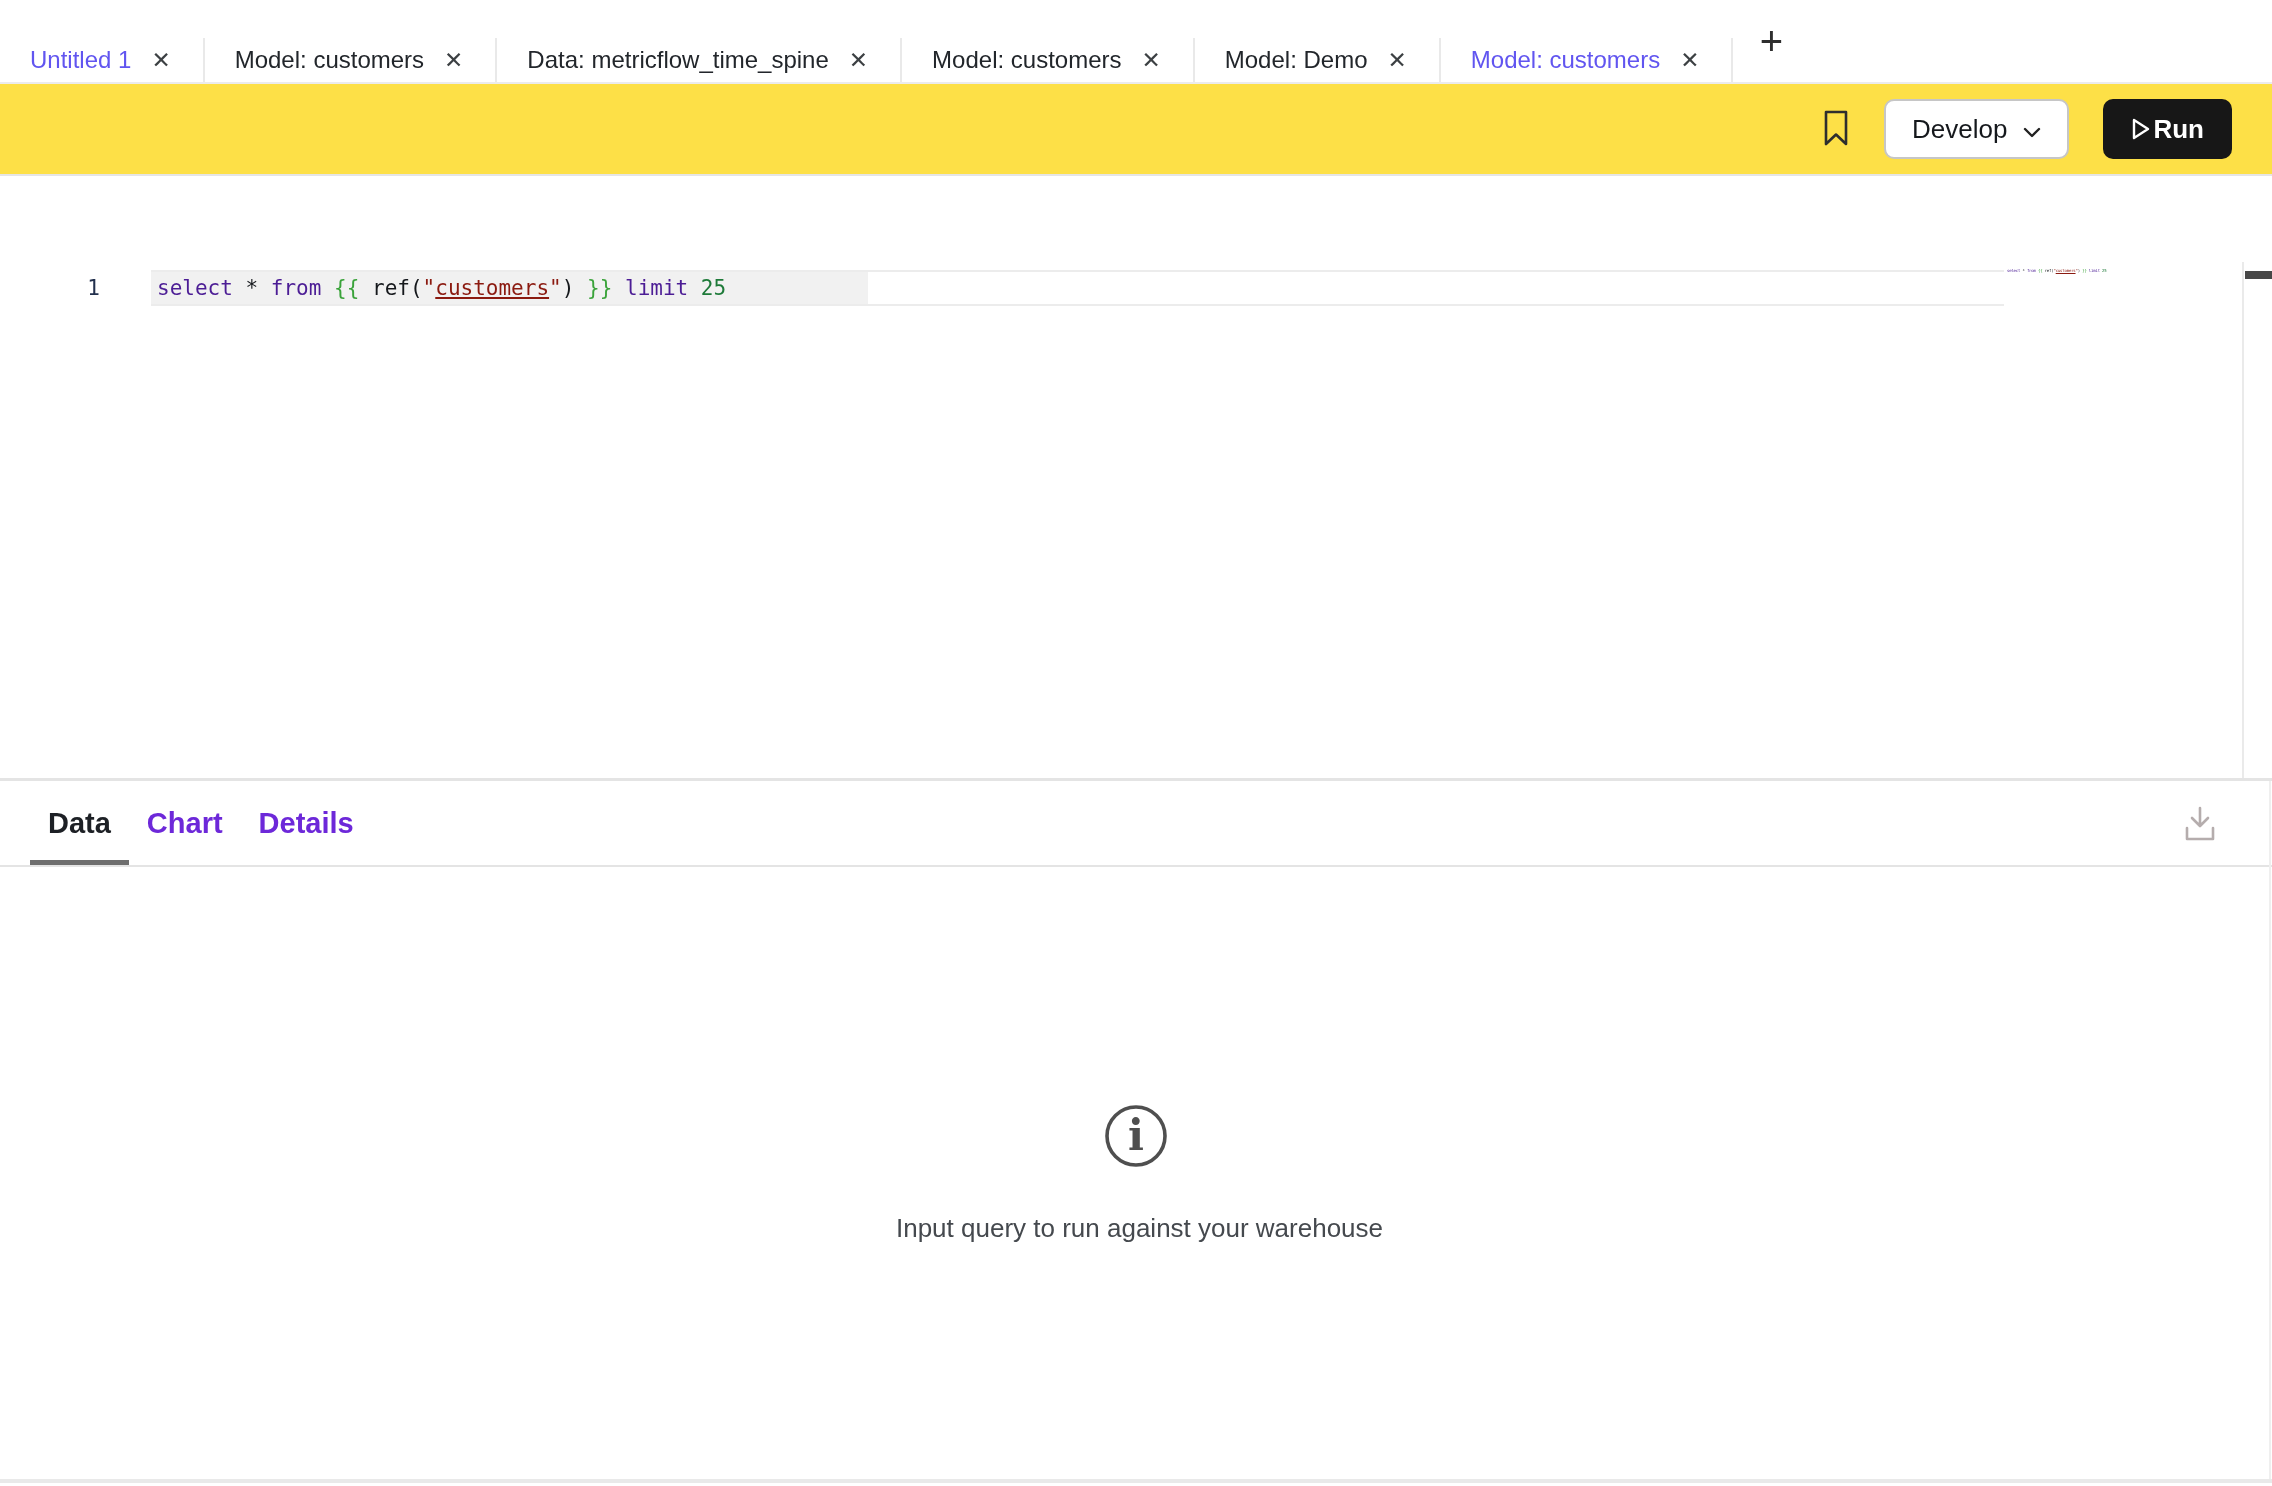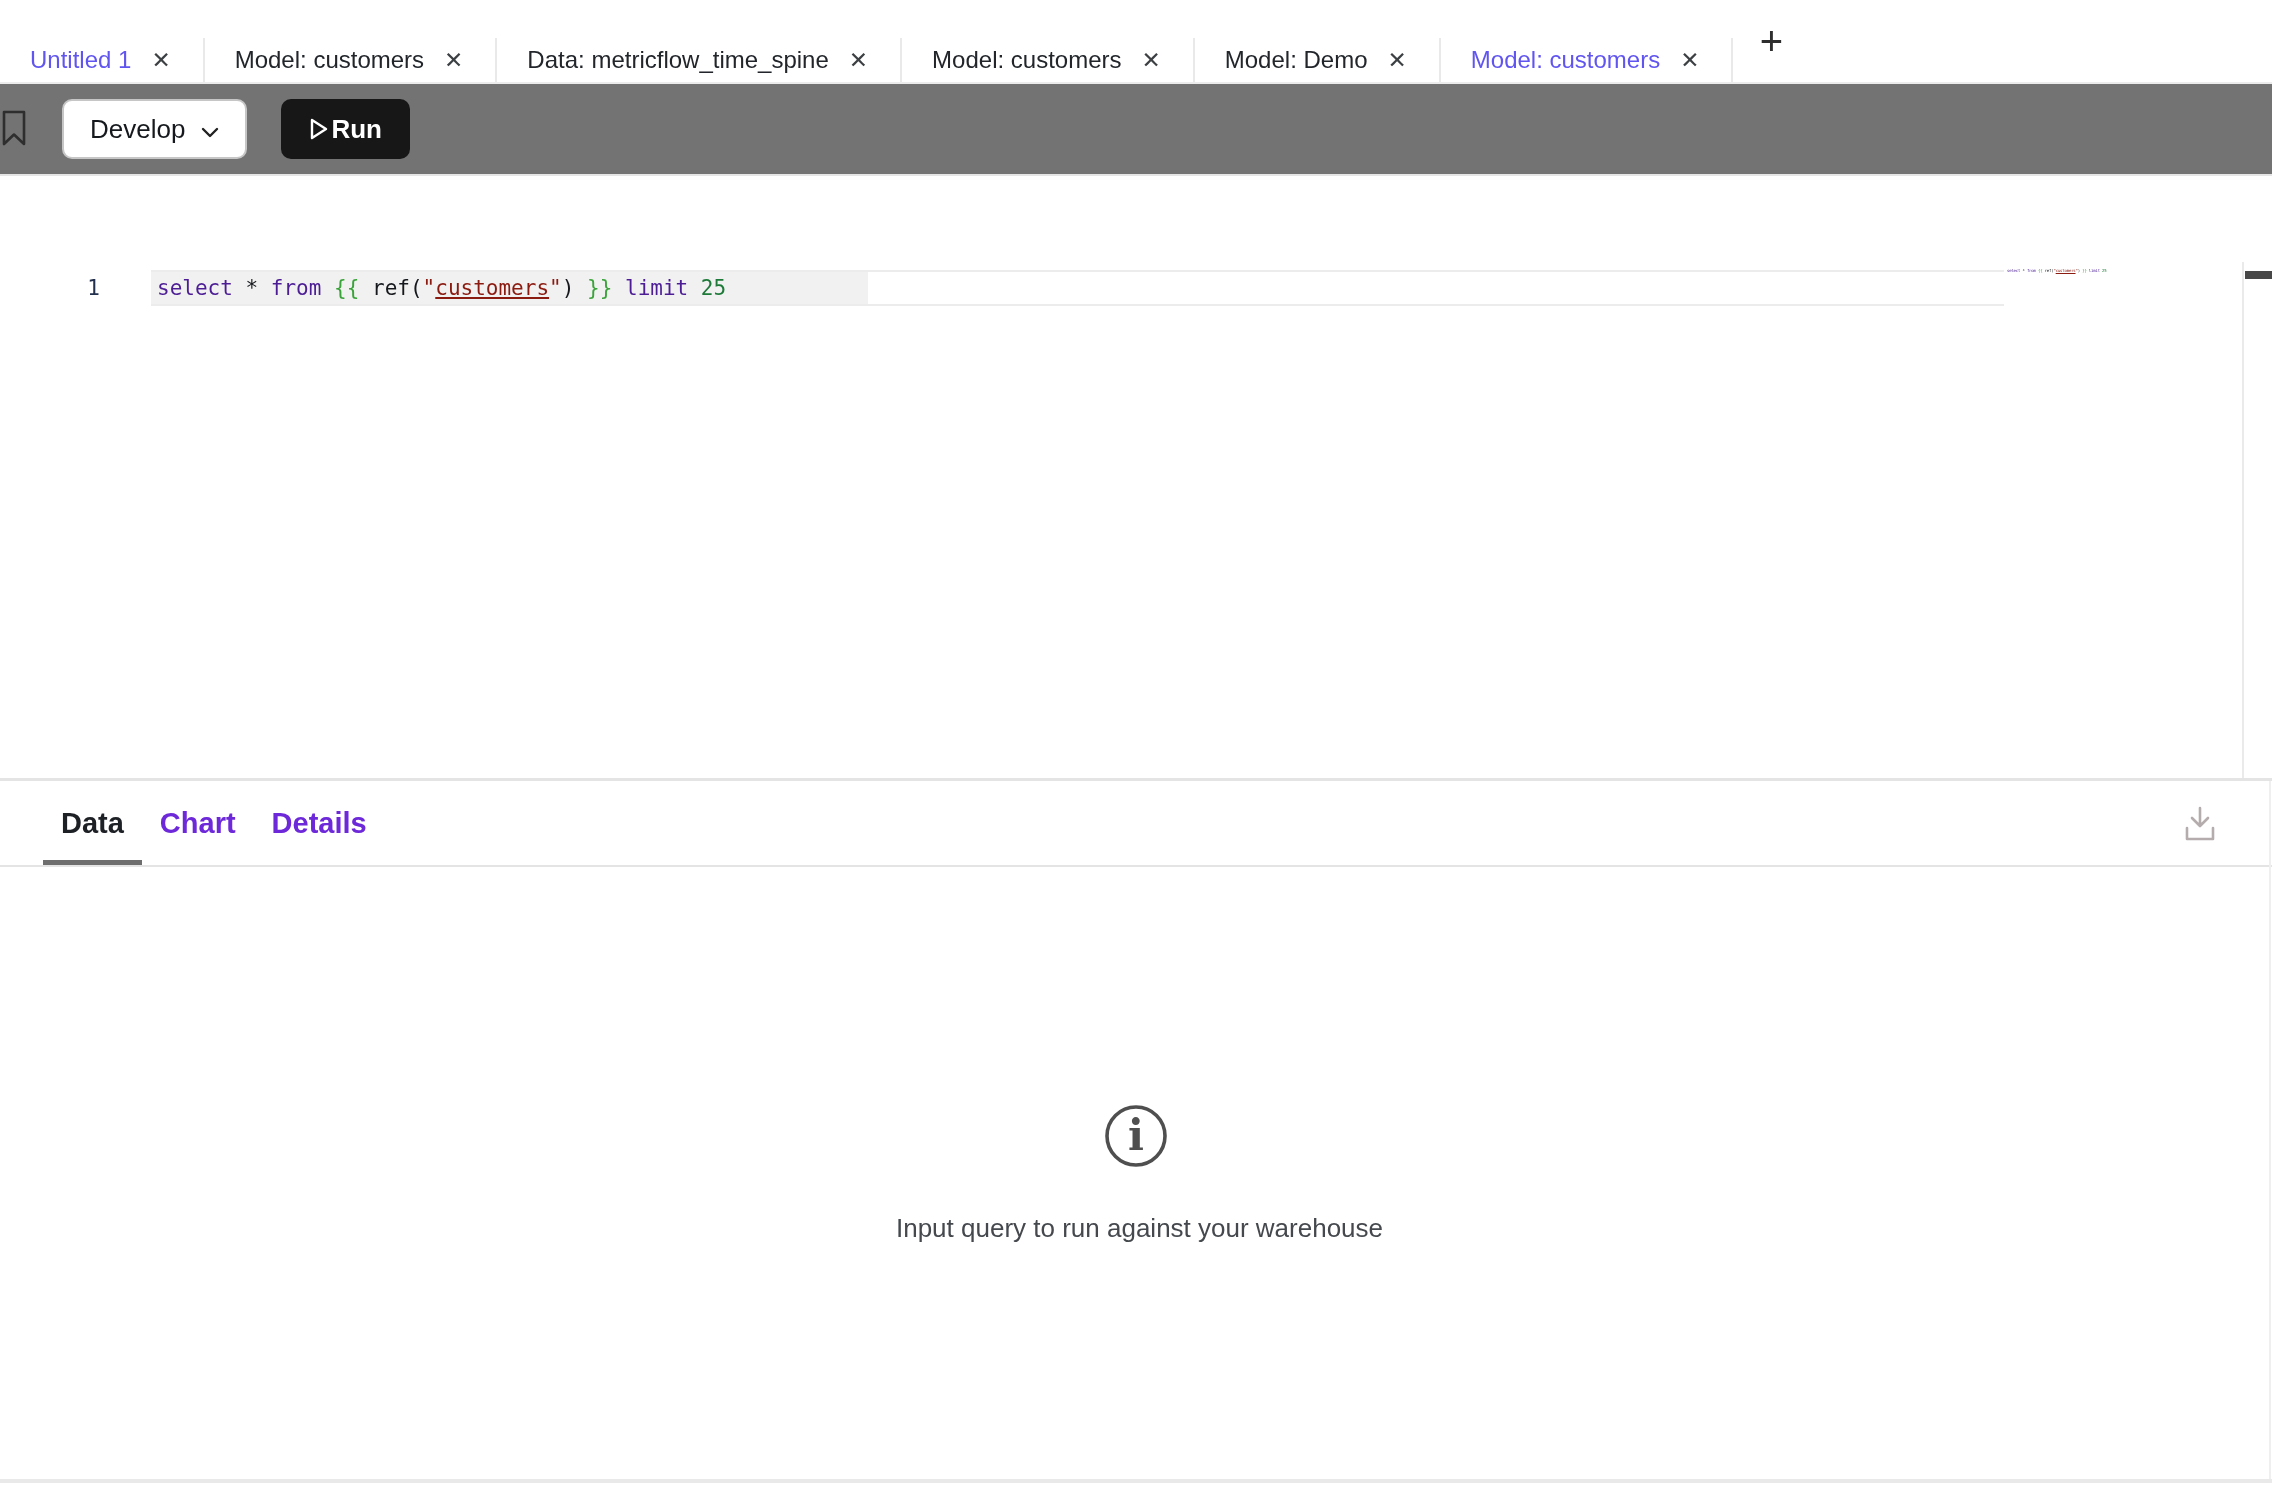--- a/index.html
+++ b/index.html
@@ -12,22 +12,22 @@
   .tab{display:flex;align-items:center;gap:18px;padding:0 30px;border-right:2px solid #e9e9e9;
        font-size:24px;color:#22262b;cursor:default;background:#fff;}
   .tab .tab-label{white-space:nowrap;}
   .tab.modified .tab-label{color:#6155f0;}
   .tab .close{font-size:23px;color:#3c4043;line-height:1;padding:2px;}
   .add-tab{display:flex;align-items:center;justify-content:center;width:76px;font-size:40px;
            font-weight:300;color:#2e2e2e;background:none;border:none;}
 
   
   .toolbar{position:absolute;left:0;top:84px;width:2272px;height:92px;box-sizing:border-box;
-           border-bottom:2px solid #e5e5e5;display:flex;align-items:center;
-           gap:34px;padding-right:40px;background:#737373;}
+           border-bottom:2px solid #e5e5e5;display:flex;align-items:center;justify-content:flex-end;
+           gap:34px;padding-right:40px;background:#fde047;}
   .icon-btn{background:none;border:none;padding:0;display:flex;align-items:center;}
   .btn-develop{display:flex;align-items:center;gap:16px;height:60px;padding:0 26px;
                border:2px solid #c6c6c6;border-radius:10px;background:#fff;font-size:26px;
                font-weight:500;color:#15181c;font-family:inherit;}
   .btn-run{display:flex;align-items:center;gap:2px;height:60px;padding:0 28px;border:none;
            border-radius:10px;background:#171717;color:#fff;font-size:26px;font-weight:700;
            font-family:inherit;}
 
   
   .statusrow{position:absolute;left:31px;top:196px;display:flex;align-items:center;gap:20px;}
@@ -55,21 +55,21 @@
   .tok-number{color:#1e7a39;}
   .scroll-track{position:absolute;left:2242px;top:86px;width:30px;height:516px;
                 border-left:2px solid #eaeaea;box-sizing:border-box;background:#fff;}
   .scroll-thumb{position:absolute;left:1px;top:9px;width:27px;height:8px;background:#474747;}
 
   
   .split-divider{position:absolute;left:0;top:778px;width:2272px;height:3px;background:#e4e4e4;}
 
   
   .panel-header{position:absolute;left:0;top:781px;width:2272px;height:86px;box-sizing:border-box;
-                border-bottom:2px solid #e4e4e4;display:flex;align-items:stretch;padding-left:43px;
+                border-bottom:2px solid #e4e4e4;display:flex;align-items:stretch;padding-left:30px;
                 background:#fff;}
   .ptab{display:flex;align-items:center;padding:0 18px;font-size:29px;color:#6d28d9;background:none;
         border:none;font-family:inherit;font-weight:bold;}
   .ptab.active{color:#1d2025;font-weight:700;box-shadow:inset 0 -5px 0 #6e6e6e;}
   .panel-right-edge{position:absolute;left:2269px;top:781px;width:2px;height:700px;background:#efefef;}
   .download-btn{position:absolute;right:53px;top:804px;background:none;border:none;padding:0;}
 
   .empty-state{position:absolute;left:0;top:1103px;width:2272px;display:flex;flex-direction:column;
                align-items:center;gap:40px;}
   .empty-msg{font-size:26px;font-weight:400;color:#45494e;margin-left:7px;}

